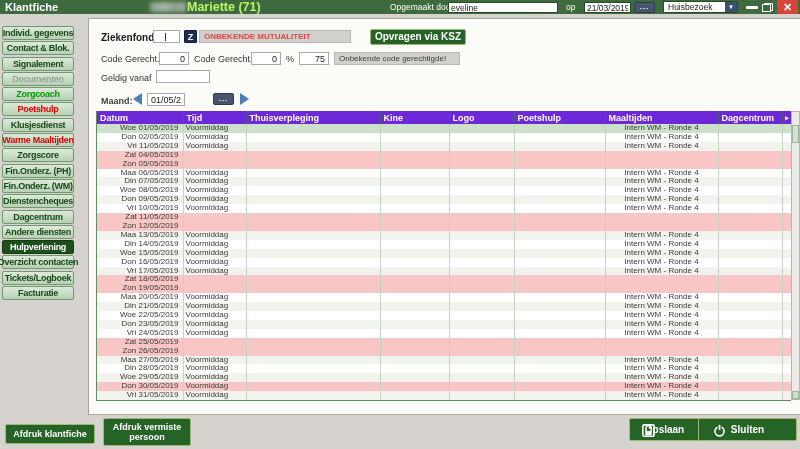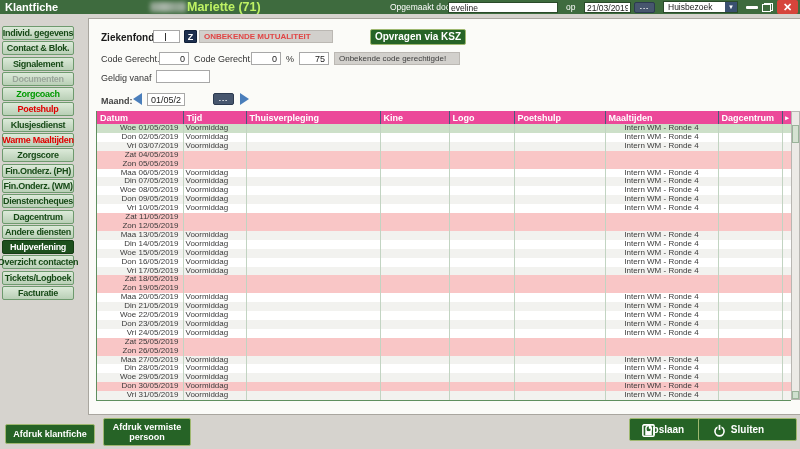--- a/index.html
+++ b/index.html
@@ -53,21 +53,21 @@
   .ksz { position:absolute; left:281px; top:10px; width:96px; height:16px; font-size:10px; line-height:14px; }
   .z-btn { position:absolute; left:95px; top:11px; width:13px; height:13px; background:#1d2f4e; border:1px solid #101f38; color:#fff; font-size:9px; font-weight:bold; text-align:center; line-height:12px; cursor:pointer; border-radius:1px; }
 
   .tri { position:absolute; width:0; height:0; cursor:pointer; }
   .tri.left  { border-top:6px solid transparent; border-bottom:6px solid transparent; border-right:9px solid #4a7ebb; }
   .tri.right { border-top:6px solid transparent; border-bottom:6px solid transparent; border-left:9px solid #4a7ebb; }
 
   
   .grid-wrap { position:absolute; left:7px; top:92px; width:695px; border:1px solid #5f8f5f; border-top:none; }
   table.grid { border-collapse:collapse; table-layout:fixed; width:695px; }
-  .grid th { background:#ec4899; color:#fff; font-size:9px; font-weight:bold; text-align:left; height:13px; padding:0 0 0 3px; border-right:1px solid #4a5a7a; white-space:nowrap; overflow:hidden; }
+  .grid th { background:#6d28d9; color:#fff; font-size:9px; font-weight:bold; text-align:left; height:13px; padding:0 0 0 3px; border-right:1px solid #4a5a7a; white-space:nowrap; overflow:hidden; }
   .grid th.opt { text-align:center; padding:0; font-size:7px; cursor:pointer; }
   .grid td { height:8.9px; line-height:8.9px; font-size:8px; color:#3a3a3a; border-right:1px solid #c2d4c2; white-space:nowrap; overflow:hidden; padding:0 2px; }
   .grid tr { background:#fff; }
   .grid tr.alt { background:#f2f2ef; }
   .grid tr.row-selected { background:#cde0c9; }
   .grid tr.row-weekend, .grid tr.row-holiday { background:#f9c6c6; }
   .col-datum { text-align:right; padding-right:4px !important; }
   .col-maaltijden { text-align:center; }
   .col-spacer { border-right:none !important; }
 
@@ -127,21 +127,21 @@
     <div class="side-btn">Facturatie</div>
   </div>
 
   <div class="panel">
 
     <span class="f-label bold" style="left:12px; top:13px;">Ziekenfonds</span>
     <span class="f-input" style="left:64px; top:11px; width:27px;">
         <span class="caret"></span>
       </span>
     <span class="z-btn">Z</span>
-    <span class="gray-field warn" style="left:110px; top:11px; width:134px;">ONBEKENDE MUTUALITEIT</span>
+    <span class="gray-field warn" style="left:110px; top:11px; width:152px;">ONBEKENDE MUTUALITEIT</span>
     <button class="green-btn ksz">Opvragen via KSZ</button>
 
     <span class="f-label" style="left:12px; top:35px;">Code Gerecht.1</span>
     <input class="f-input num" style="left: 70px; top: 33px; width: 30px;" value="0">
     <span class="f-label" style="left:105px; top:35px;">Code Gerecht.2</span>
     <input class="f-input num" style="left: 162px; top: 33px; width: 30px;" value="0">
     <span class="f-label" style="left:197px; top:35px;">%</span>
     <input class="f-input num" style="left: 210px; top: 33px; width: 30px;" value="75">
     <span class="gray-field msg" style="left:245px; top:33px; width:126px;">Onbekende code gerechtigde!</span>
 
@@ -197,21 +197,21 @@
               <td class="col-tijd">Voormiddag</td>
               <td class="col-thuisverpleging"></td>
               <td class="col-kine"></td>
               <td class="col-logo"></td>
               <td class="col-poetshulp"></td>
               <td class="col-maaltijden">Intern WM - Ronde 4</td>
               <td class="col-dagcentrum"></td>
               <td class="col-spacer"></td>
             </tr>
             <tr class="row-normal alt">
-              <td class="col-datum">Vri 03/07/2019</td>
+              <td class="col-datum">Vri 11/05/2019</td>
               <td class="col-tijd">Voormiddag</td>
               <td class="col-thuisverpleging"></td>
               <td class="col-kine"></td>
               <td class="col-logo"></td>
               <td class="col-poetshulp"></td>
               <td class="col-maaltijden">Intern WM - Ronde 4</td>
               <td class="col-dagcentrum"></td>
               <td class="col-spacer"></td>
             </tr>
             <tr class="row-weekend">

